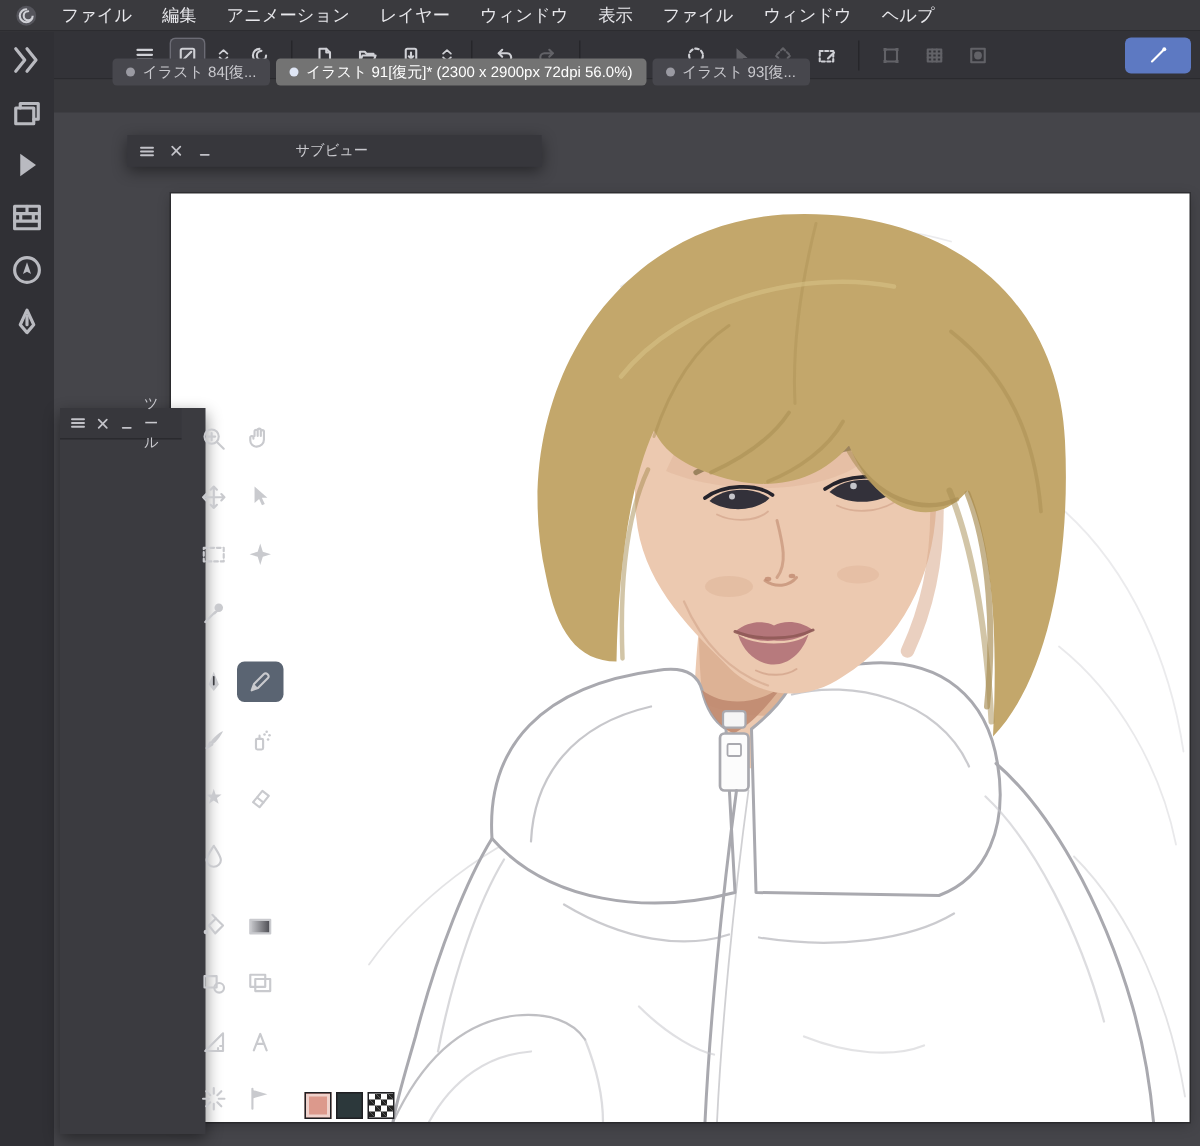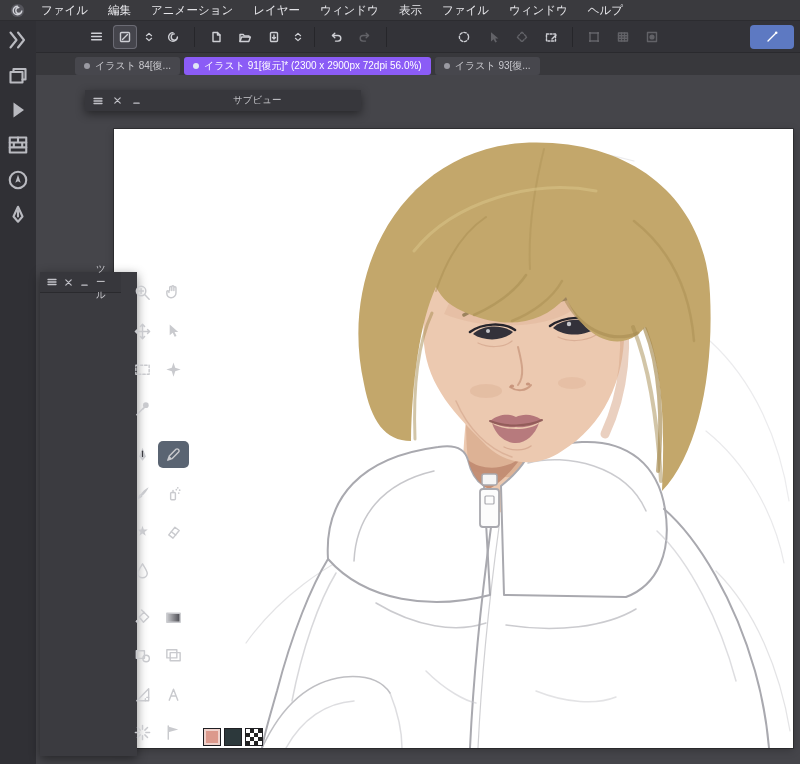--- a/index.html
+++ b/index.html
@@ -27,38 +27,38 @@
   .tbtn.boxed{background:#45454c;box-shadow:inset 0 0 0 1px #6b6b74}
   .tbtn.tiny{width:14px}
   .tbtn.accent{background:#5d79c2;width:44px;border-radius:4px;margin-left:auto}
   .tbtn.accent svg{stroke:#fff}
   .tbtn.accent .f{fill:#fff}
   .tsep{width:1px;height:20px;background:#26262a;margin:0 4px;flex:0 0 auto}
   
   .tabbar{position:absolute;left:36px;right:0;top:53px;height:22px;background:#38383c;display:flex;
           align-items:flex-end;gap:4px;padding-left:39px}
   .tab{height:18px;display:flex;align-items:center;gap:5px;background:#47474d;border-radius:3px;
-       padding:0 9px;font-size:10px;color:#c9c9ce;cursor:pointer;margin-bottom:0;white-space:nowrap}
-  .tab.active{background:#8b5cf6;color:#fff}
+       padding:0 9px;font-size:10px;color:#c9c9ce;cursor:pointer;margin-bottom:18px;white-space:nowrap}
+  .tab.active{background:#737373;color:#fff}
   .tabdot{width:6px;height:6px;border-radius:50%;background:#9a9aa2;flex:0 0 auto}
   .tab.active .tabdot{background:#dfe6f5}
   
   .canvas{position:absolute;left:114px;top:129px;width:679px;height:619px;background:#ffffff;
           box-shadow:0 0 0 1px rgba(0,0,0,.28),0 2px 8px rgba(0,0,0,.25);z-index:5}
   .art{width:100%;height:100%;display:block}
   
   .float{position:absolute;background:#3b3b40;box-shadow:0 3px 10px rgba(0,0,0,.45);z-index:40}
   .ptitle{height:20px;display:flex;align-items:center;gap:7px;padding:0 7px;font-size:9.5px;
           color:#c9c9ce;background:#37373c;border-bottom:1px solid #2a2a2e}
   .pbtn{width:12px;height:12px;display:flex;align-items:center;justify-content:center;background:none;border:none;padding:0;cursor:pointer}
   .pbtn svg{stroke:#c2c2c8;stroke-width:1.3;fill:none;stroke-linecap:round}
   .ptitle .tlabel{cursor:default}
   .subview{left:85px;top:90px;width:276px;height:21px}
   .subview .ptitle{border-bottom:none;height:21px}
-  .subview .tlabel{margin-left:84px}
+  .subview .tlabel{margin-left:48px}
   
   .toolpanel{left:40px;top:272px;width:97px;height:484px;display:flex;flex-direction:row}
   .tgrid{display:grid;grid-template-columns:1fr 1fr;row-gap:1px;padding:6px 6px 0}
   .cell{height:29px;display:flex;align-items:center;justify-content:center}
   .cell.gap{margin-top:8px}
   .tool{width:31px;height:27px;display:flex;align-items:center;justify-content:center;background:none;
         border:none;border-radius:5px;padding:0;cursor:pointer}
   .tool svg{stroke:#c9cace;fill:none;stroke-width:1.5;stroke-linecap:round;stroke-linejoin:round}
   .tool .f{fill:#c9cace;stroke:none}
   .tool.on{background:#5a6472}

